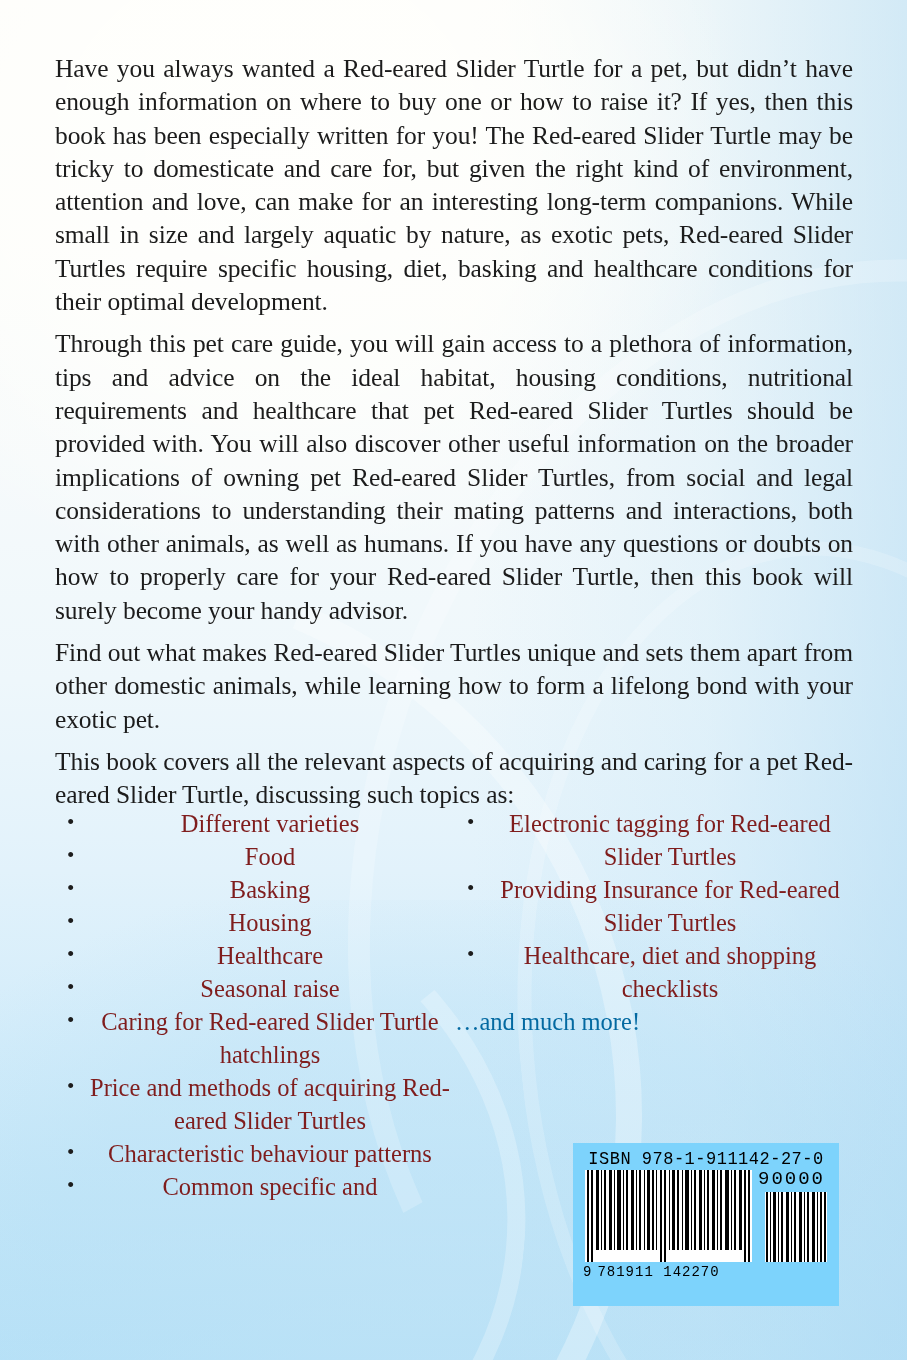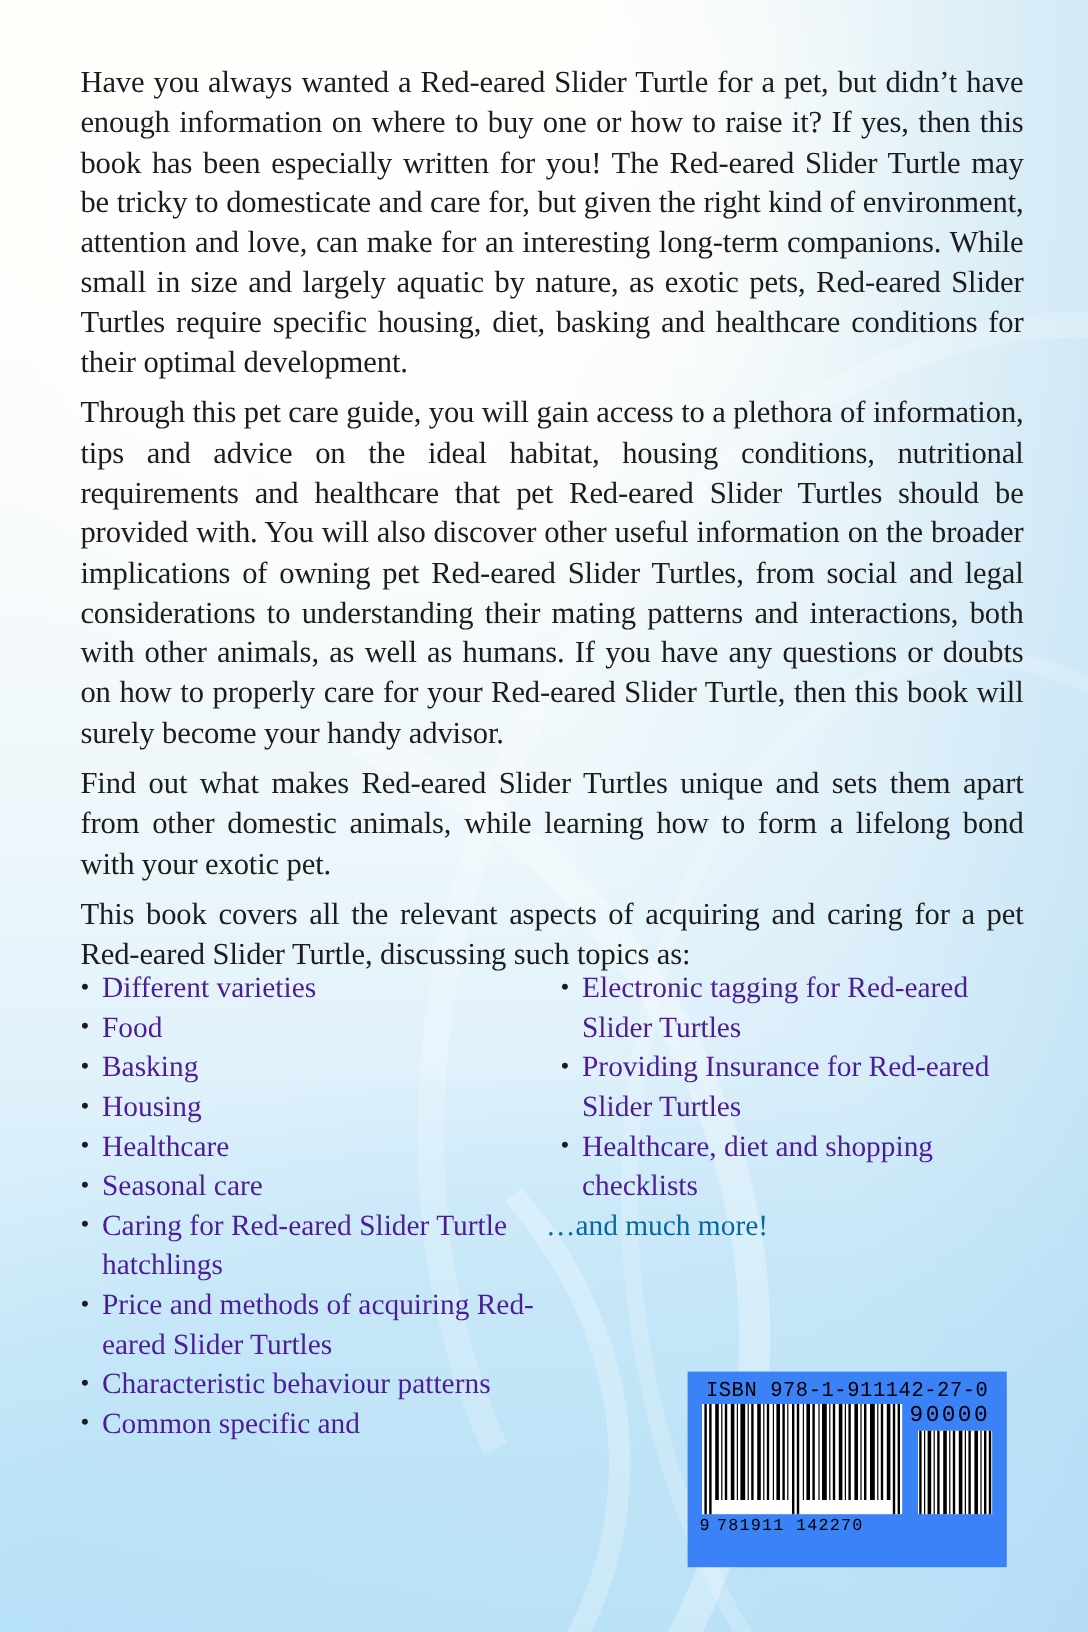--- a/index.html
+++ b/index.html
@@ -122,21 +122,21 @@
 
   
   .content {
     position: absolute;
     left: 55px;
     top: 52px;
     width: 798px;
   }
 
   p.blurb {
-    margin: 0 0 9px 12px;
+    margin: 0 0 9px 0;
     font-size: 25.5px;
     line-height: 33.3px;
     color: #1c1c1c;
     text-align: justify;
     text-justify: inter-word;
     letter-spacing: -0.1px;
     -webkit-font-smoothing: antialiased;
   }
   p.blurb:last-of-type { margin-bottom: 0; }
 
@@ -157,22 +157,23 @@
   ul.bullets {
     list-style: none;
     margin: 0;
     padding: 0;
   }
   ul.bullets li {
     position: relative;
     padding-left: 30px;
     font-size: 24.5px;
     line-height: 33px;
-    color: #4c1d95;
+    color: #7f1d1d;
     margin: 0;
+    text-align: center;
   }
   ul.bullets li::before {
     content: "\2022";
     position: absolute;
     left: 12px;
     top: -1px;
     font-size: 21px;
     line-height: 33px;
     color: #1c1c1c;
   }
@@ -188,21 +189,21 @@
     padding-left: 0px;
   }
 
   
   .barcode-box {
     position: absolute;
     left: 573px;
     top: 1143px;
     width: 266px;
     height: 163px;
-    background: #3b82f6;
+    background: #7dd3fc;
     box-sizing: border-box;
     padding: 7px 10px 6px 10px;
   }
   .isbn-text {
     font-family: "Liberation Mono", "DejaVu Sans Mono", monospace;
     font-size: 17px;
     letter-spacing: 0.5px;
     color: #000;
     text-align: center;
     line-height: 19px;
@@ -273,21 +274,21 @@
 
     <div class="topics">
 
       <div class="col col-left">
         <ul class="bullets">
           <li>Different varieties</li>
           <li>Food</li>
           <li>Basking</li>
           <li>Housing</li>
           <li>Healthcare</li>
-          <li>Seasonal care</li>
+          <li>Seasonal raise</li>
           <li>Caring for Red-eared Slider Turtle hatchlings</li>
           <li>Price and methods of acquiring Red-eared Slider Turtles</li>
           <li>Characteristic behaviour patterns</li>
           <li>Common specific and</li>
         </ul>
       </div>
 
       <div class="col col-right">
         <ul class="bullets">
           <li>Electronic tagging for Red-eared Slider Turtles</li>

